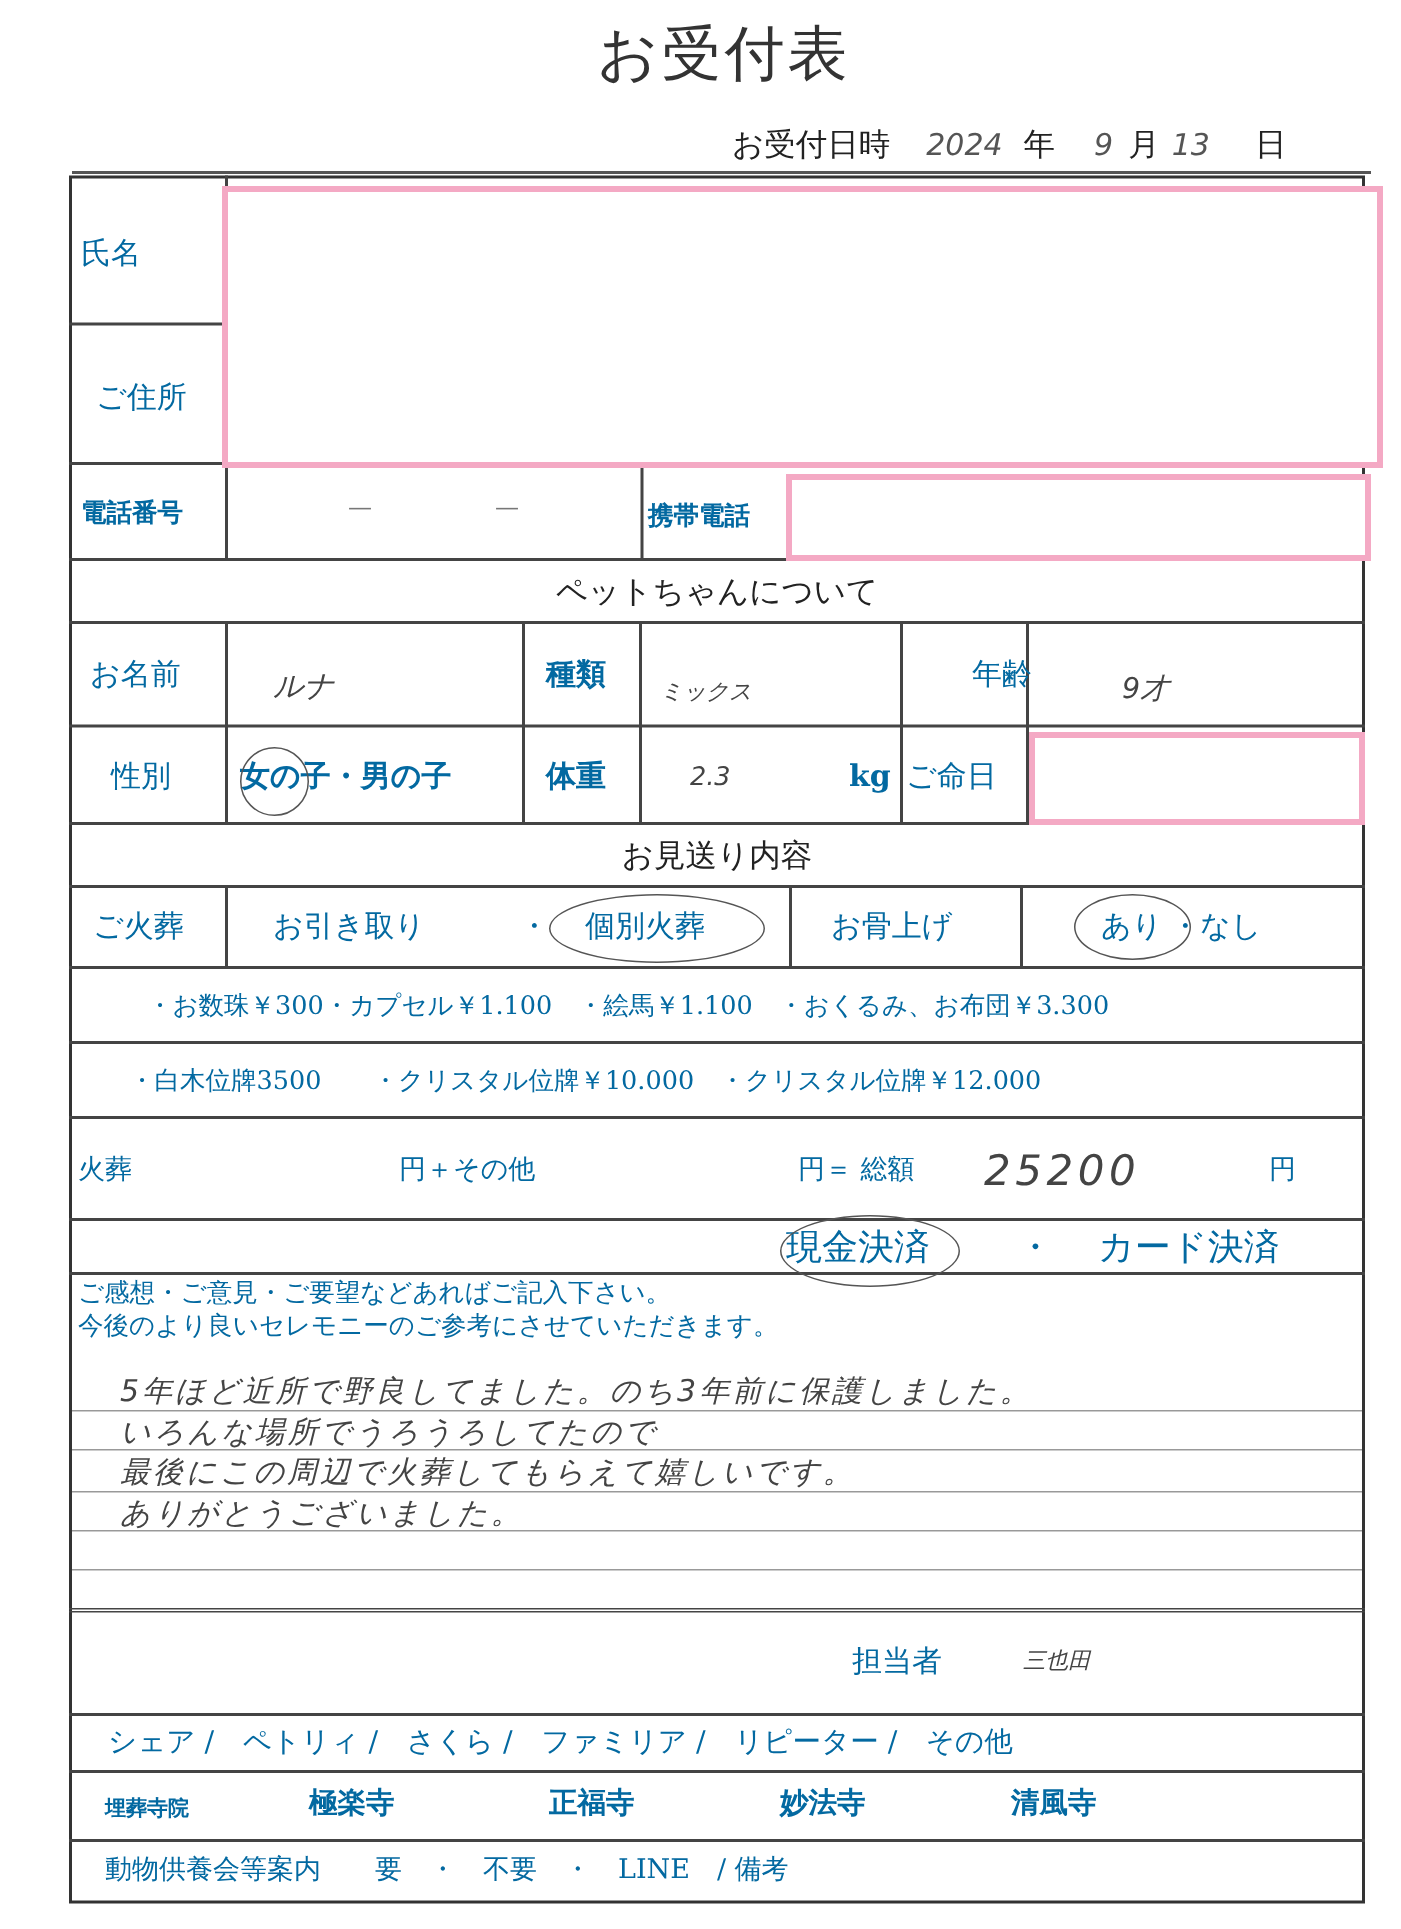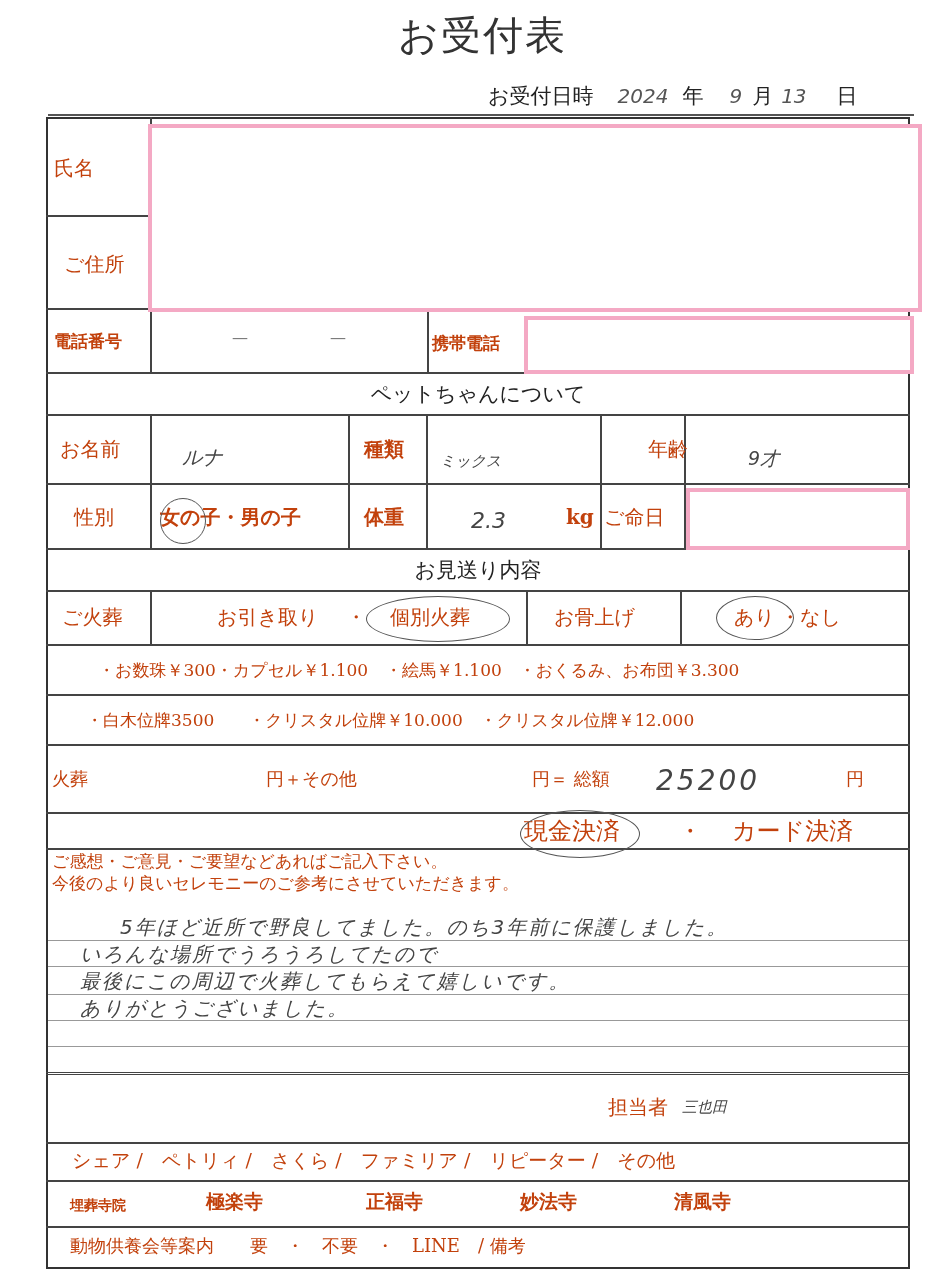--- a/index.html
+++ b/index.html
@@ -10,21 +10,21 @@
   .abs { position:absolute; }
   .title { left:398px; top:8px; font-size:40px; letter-spacing:2px; color:#333; }
   .date-row { left:488px; top:82px; font-size:21px; color:#222; display:flex; align-items:baseline; }
   .date-row .hw { font-family:"DejaVu Sans",sans-serif; font-size:20px; color:#555; font-style:italic; font-weight:300; }
   .date-row .lbl { margin-left:6px; }
   .hw { font-family:"DejaVu Sans",sans-serif; color:#444; font-style:italic; }
 
   .form { left:46px; top:117px; width:864px; height:1152px; border:2px solid #333; box-sizing:border-box; }
   .hline { position:absolute; left:46px; width:864px; height:0; border-top:2px solid #444; }
   .vline { position:absolute; width:0; border-left:2px solid #444; }
-  .cell-label { position:absolute; font-size:20px; color:#c2410c; display:flex; align-items:center; }
+  .cell-label { position:absolute; font-size:20px; color:#0369a1; display:flex; align-items:center; }
   .pink { position:absolute; border:4px solid #f4a9c4; background:#fff; box-sizing:border-box; }
   .center-text { position:absolute; font-size:21px; text-align:center; display:flex; align-items:center; justify-content:center; }
   .circle { position:absolute; border:1.5px solid #555; border-radius:50%; }
   .ruled { position:absolute; left:48px; width:860px; height:0; border-top:1px solid #999; }
   .note { position:absolute; font-family:"DejaVu Sans",sans-serif; font-style:italic; font-size:20px; color:#444; letter-spacing:2px; white-space:nowrap; }
 </style>
 </head>
 <body>
 
 <div class="abs title">お受付表</div>
@@ -74,36 +74,36 @@
 <div class="abs hw" style="left:182px; top:444px; font-size:20px;">ルナ</div>
 <div class="cell-label" style="left:364px; top:432px; height:34px; font-weight:bold;">種類</div>
 <div class="abs hw" style="left:440px; top:452px; font-size:15px;">ミックス</div>
 <div class="cell-label" style="left:648px; top:432px; height:34px;">年齢</div>
 <div class="abs hw" style="left:748px; top:446px; font-size:19px;">9才</div>
 
 <div class="cell-label" style="left:74px; top:500px; height:34px;">性別</div>
 <div class="cell-label" style="left:160px; top:500px; height:34px; font-weight:bold;">女の子・男の子</div>
 <div class="circle" style="left:160px; top:498px; width:44px; height:44px;"></div>
 <div class="cell-label" style="left:364px; top:500px; height:34px; font-weight:bold;">体重</div>
-<div class="abs hw" style="left:471px; top:508px; font-size:22px;">2.3</div>
+<div class="abs hw" style="left:460px; top:508px; font-size:17px;">2.3</div>
 <div class="cell-label" style="left:566px; top:500px; height:34px; font-weight:bold;">kg</div>
 <div class="cell-label" style="left:604px; top:500px; height:34px;">ご命日</div>
 <div class="pink" style="left:686px; top:488px; width:224px; height:62px;"></div>
 
 <div class="center-text" style="left:48px; top:550px; width:860px; height:40px;">お見送り内容</div>
 <div class="hline" style="top:590px;"></div>
 <div class="hline" style="top:644px;"></div>
 <div class="hline" style="top:694px;"></div>
 <div class="hline" style="top:744px;"></div>
 <div class="vline" style="left:150px; top:590px; height:54px;"></div>
 <div class="vline" style="left:526px; top:590px; height:54px;"></div>
 <div class="vline" style="left:680px; top:590px; height:54px;"></div>
 
 <div class="cell-label" style="left:62px; top:600px; height:34px;">ご火葬</div>
-<div class="cell-label" style="left:182px; top:600px; height:34px;margin-left:35px;">お引き取り</div>
+<div class="cell-label" style="left:182px; top:600px; height:34px;">お引き取り</div>
 <div class="cell-label" style="left:346px; top:600px; height:34px;">・</div>
 <div class="cell-label" style="left:390px; top:600px; height:34px;">個別火葬</div>
 <div class="circle" style="left:366px; top:596px; width:142px; height:44px;"></div>
 <div class="cell-label" style="left:554px; top:600px; height:34px;">お骨上げ</div>
 <div class="cell-label" style="left:734px; top:600px; height:34px;">あり</div>
 <div class="cell-label" style="left:780px; top:600px; height:34px;">・なし</div>
 <div class="circle" style="left:716px; top:596px; width:76px; height:42px;"></div>
 
 <div class="cell-label" style="left:98px; top:654px; height:32px; font-size:17px;">・お数珠￥300・カプセル￥1.100　・絵馬￥1.100　・おくるみ、お布団￥3.300</div>
 <div class="cell-label" style="left:86px; top:704px; height:32px; font-size:17px;">・白木位牌3500　　・クリスタル位牌￥10.000　・クリスタル位牌￥12.000</div>
@@ -123,27 +123,27 @@
 
 <div class="cell-label" style="left:52px; top:850px; height:22px; font-size:17px;">ご感想・ご意見・ご要望などあればご記入下さい。</div>
 <div class="cell-label" style="left:52px; top:872px; height:22px; font-size:17px;text-align:right;">今後のより良いセレモニーのご参考にさせていただきます。</div>
 
 <div class="ruled" style="top:940px;"></div>
 <div class="ruled" style="top:966px;"></div>
 <div class="ruled" style="top:994px;"></div>
 <div class="ruled" style="top:1020px;"></div>
 <div class="ruled" style="top:1046px;"></div>
 
-<div class="note" style="left:80px; top:914px;margin-left:40px;">5年ほど近所で野良してました。のち3年前に保護しました。</div>
+<div class="note" style="left:80px; top:914px;">5年ほど近所で野良してました。のち3年前に保護しました。</div>
 <div class="note" style="left:80px; top:941px;">いろんな場所でうろうろしてたので</div>
 <div class="note" style="left:80px; top:968px;">最後にこの周辺で火葬してもらえて嬉しいです。</div>
 <div class="note" style="left:80px; top:995px;">ありがとうございました。</div>
 
 <div class="hline" style="top:1072px; border-top:3px double #444;"></div>
-<div class="cell-label" style="left:568px; top:1090px; height:34px;margin-left:40px;">担当者</div>
+<div class="cell-label" style="left:568px; top:1090px; height:34px;">担当者</div>
 <div class="abs hw" style="left:682px; top:1098px; font-size:15px;">三也田</div>
 
 <div class="hline" style="top:1142px;"></div>
 <div class="cell-label" style="left:72px; top:1146px; height:30px; font-size:19px;">シェア /　ペトリィ /　さくら /　ファミリア /　リピーター /　その他</div>
 
 <div class="hline" style="top:1180px;"></div>
 <div class="cell-label" style="left:70px; top:1192px; height:28px; font-size:14px; font-weight:bold;">埋葬寺院</div>
 <div class="cell-label" style="left:206px; top:1186px; height:32px; font-size:19px; font-weight:bold;">極楽寺</div>
 <div class="cell-label" style="left:366px; top:1186px; height:32px; font-size:19px; font-weight:bold;">正福寺</div>
 <div class="cell-label" style="left:520px; top:1186px; height:32px; font-size:19px; font-weight:bold;">妙法寺</div>

